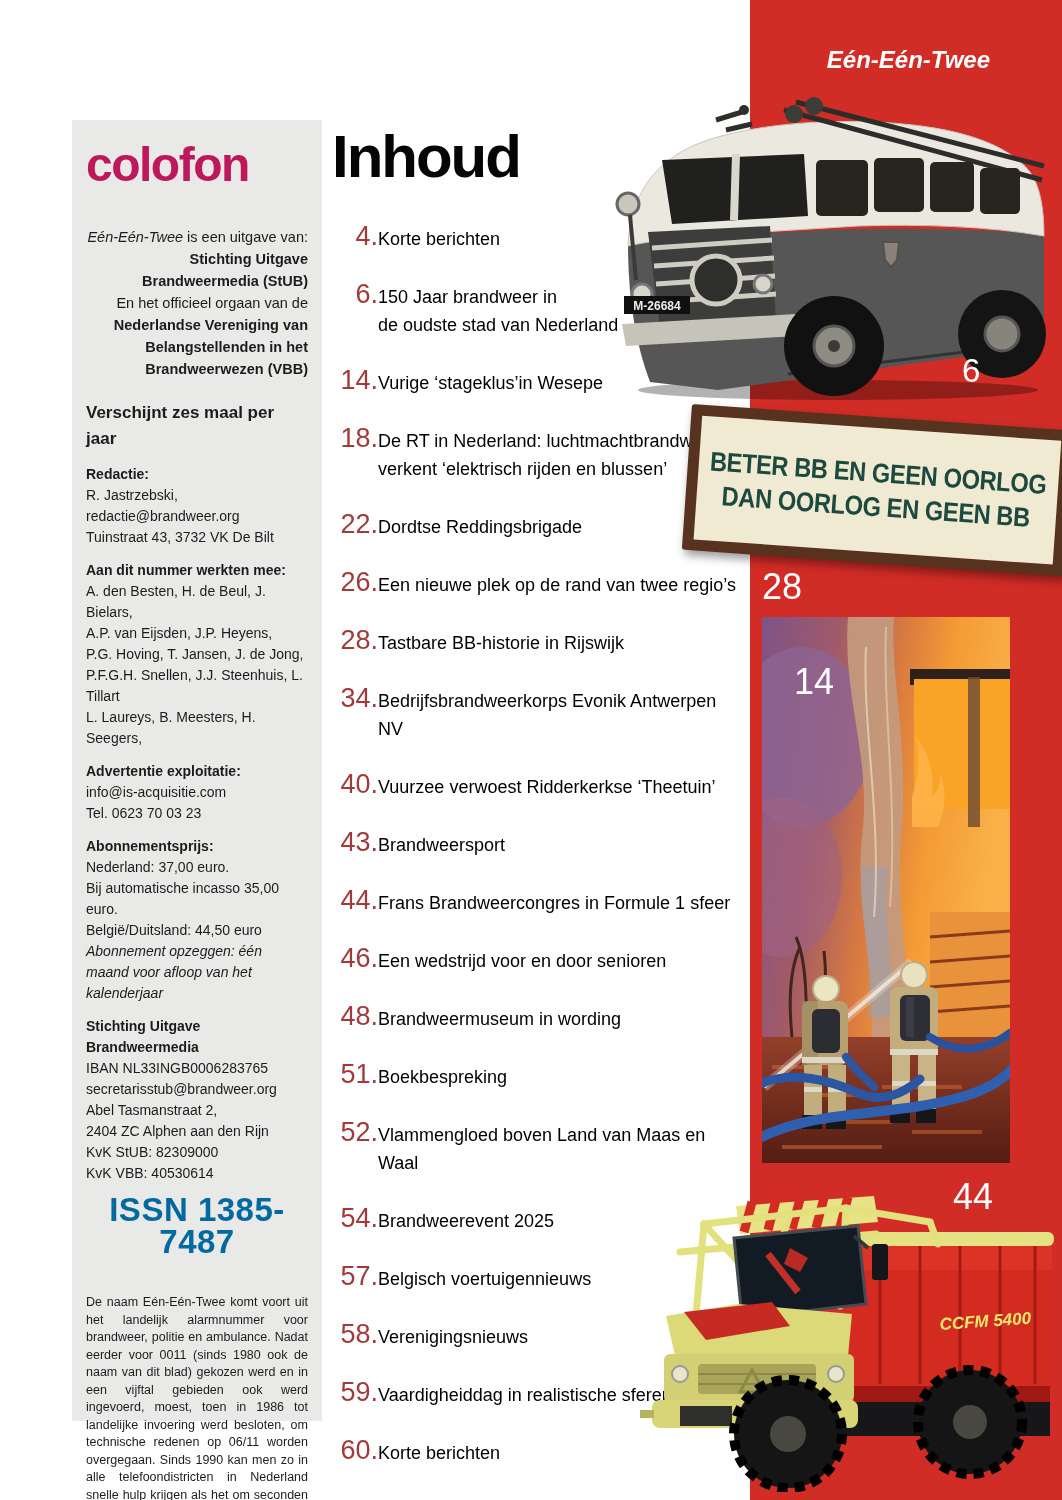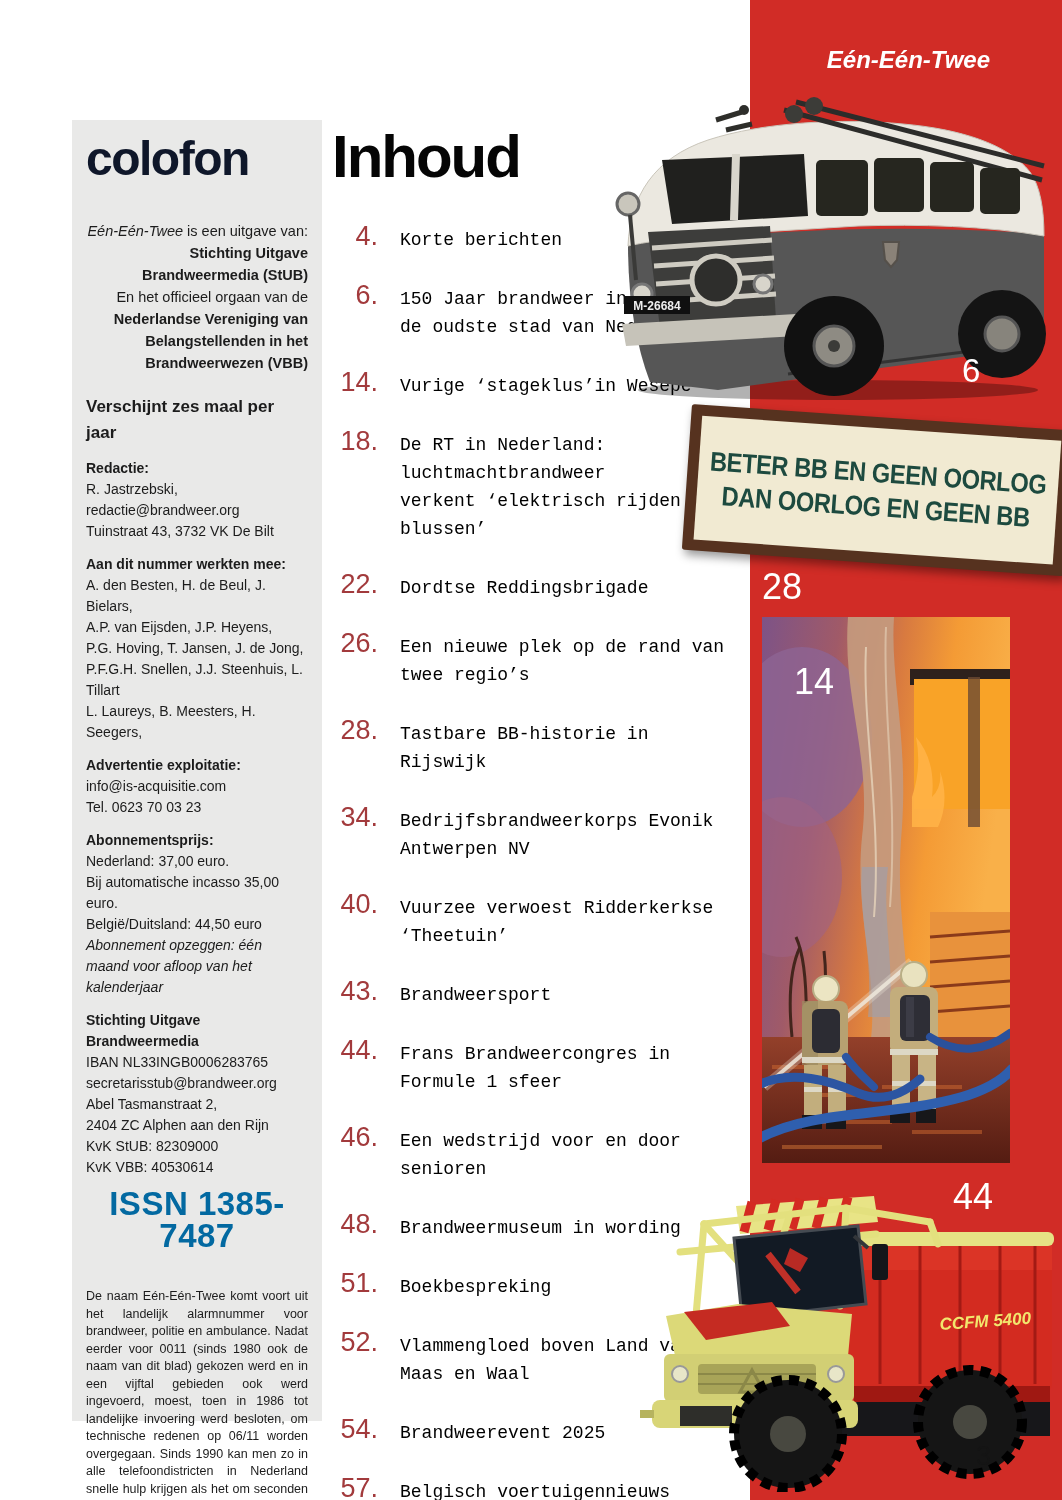--- a/index.html
+++ b/index.html
@@ -4,36 +4,36 @@
 <style>
   html,body{margin:0;padding:0;background:#888;}
   .page{position:relative;width:1062px;height:1500px;background:#ffffff;overflow:hidden;
         font-family:"Liberation Sans",sans-serif;margin:0 auto;}
   .red-band{position:absolute;left:750px;top:0;width:312px;height:1500px;background:#d12c26;}
   .mag-title{position:absolute;top:46px;right:72px;font-size:24px;font-weight:bold;font-style:italic;color:#fff;}
 
   
   .c-box{position:absolute;left:72px;top:120px;width:250px;height:1301px;background:#e9e9e8;
          box-sizing:border-box;padding:0 14px;font-size:14px;line-height:21px;color:#1c1c1c;}
-  .c-title{font-size:48px;font-weight:bold;letter-spacing:-1.5px;color:#0f172a;line-height:50px;margin-top:14px;}
+  .c-title{font-size:48px;font-weight:bold;letter-spacing:-1.5px;color:#be185d;line-height:50px;margin-top:20px;}
   .c-pub{margin-top:36px;text-align:right;font-size:14.5px;line-height:22px;}
   .c-freq{margin-top:20px;text-align:left;font-size:17px;font-weight:bold;line-height:26px;}
   .c-sec{margin-top:12px;}
   .c-issn{margin-top:10px;text-align:center;font-size:33px;font-weight:bold;color:#0369a1;letter-spacing:.5px;line-height:32px;}
   .c-para{margin-top:36px;font-size:12.5px;line-height:17.5px;text-align:justify;}
   .b{font-weight:bold;}
   .it{font-style:italic;}
 
   
   .toc{position:absolute;left:332px;top:126px;width:410px;}
   .toc-h{font-size:60px;font-weight:bold;letter-spacing:-2px;color:#050505;line-height:62px;}
   .toc-list{margin-top:34px;}
   .toc-row{display:flex;align-items:baseline;margin-bottom:27px;}
   .toc-num{width:46px;min-width:46px;text-align:right;font-size:27px;color:#a23a3c;line-height:28px;}
-  .toc-t{margin-left:22px;font-size:18px;line-height:28px;color:#000;font-family:Liberation Mono, monospace;}
+  .toc-t{margin-left:0;font-size:18px;line-height:28px;color:#000;}
   .toc-l2{display:block;}
 
   
   .ph{position:absolute;}
   #daf{left:598px;top:84px;width:448px;height:318px;}
   #fire{left:762px;top:617px;width:248px;height:546px;}
   #unimog{left:640px;top:1188px;width:422px;height:304px;}
   .sign{position:absolute;left:692px;top:404px;width:382px;height:146px;background:#56321f;border-radius:3px;
         transform:rotate(4deg);transform-origin:0 0;box-shadow:3px 5px 10px rgba(0,0,0,.4);
         padding:11px;box-sizing:border-box;}

